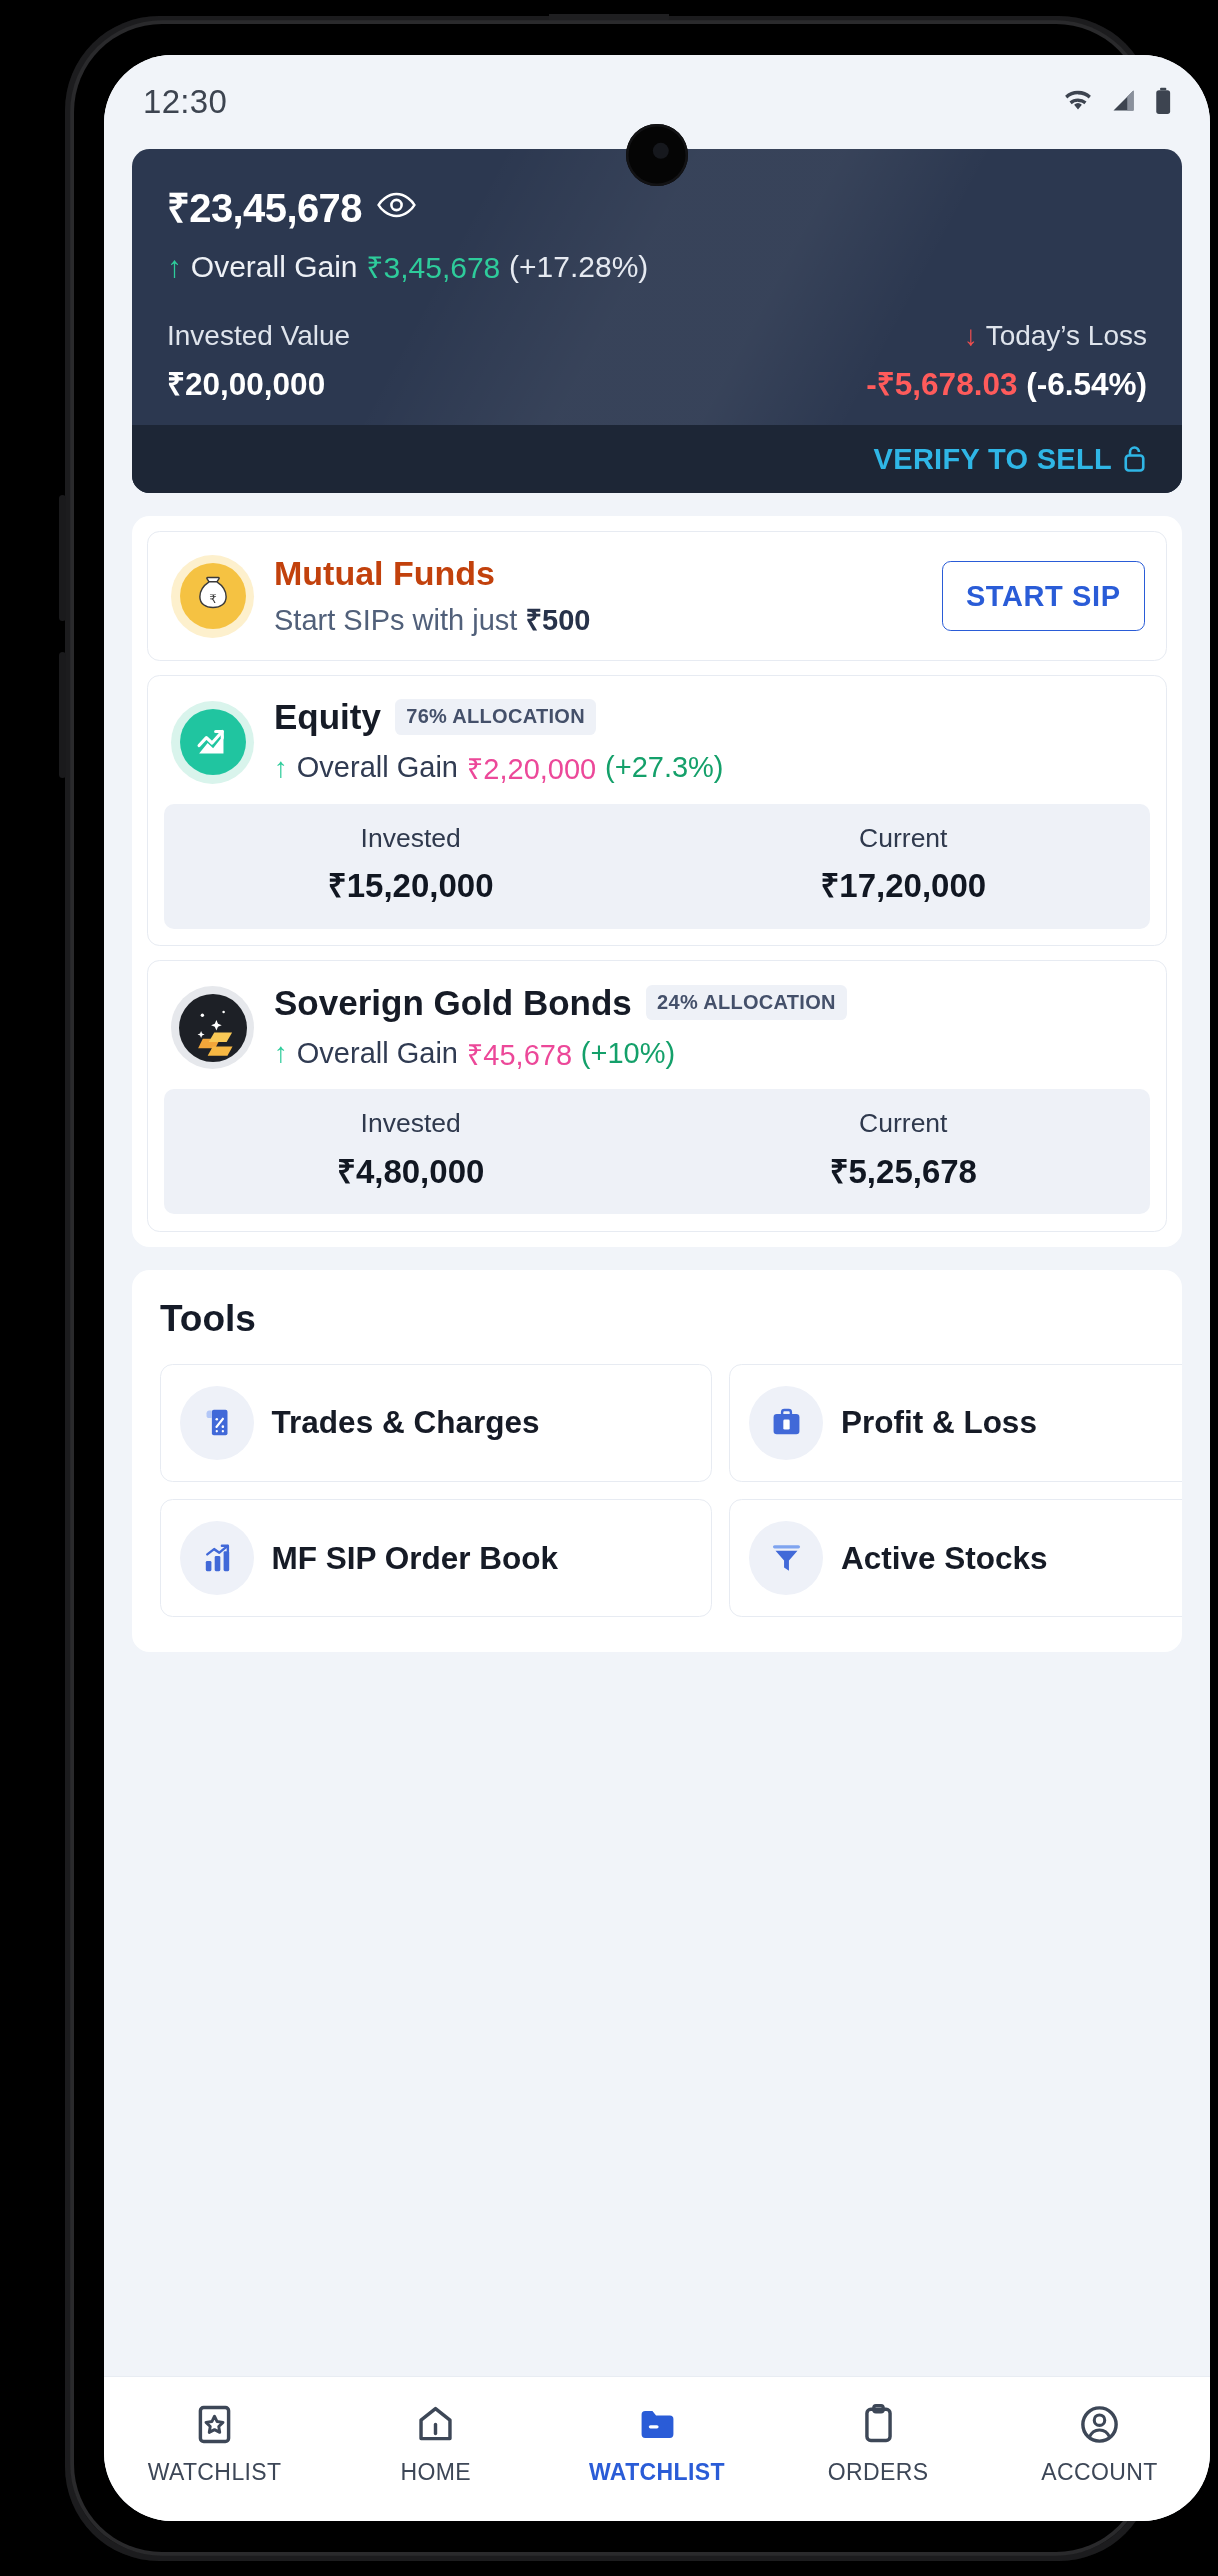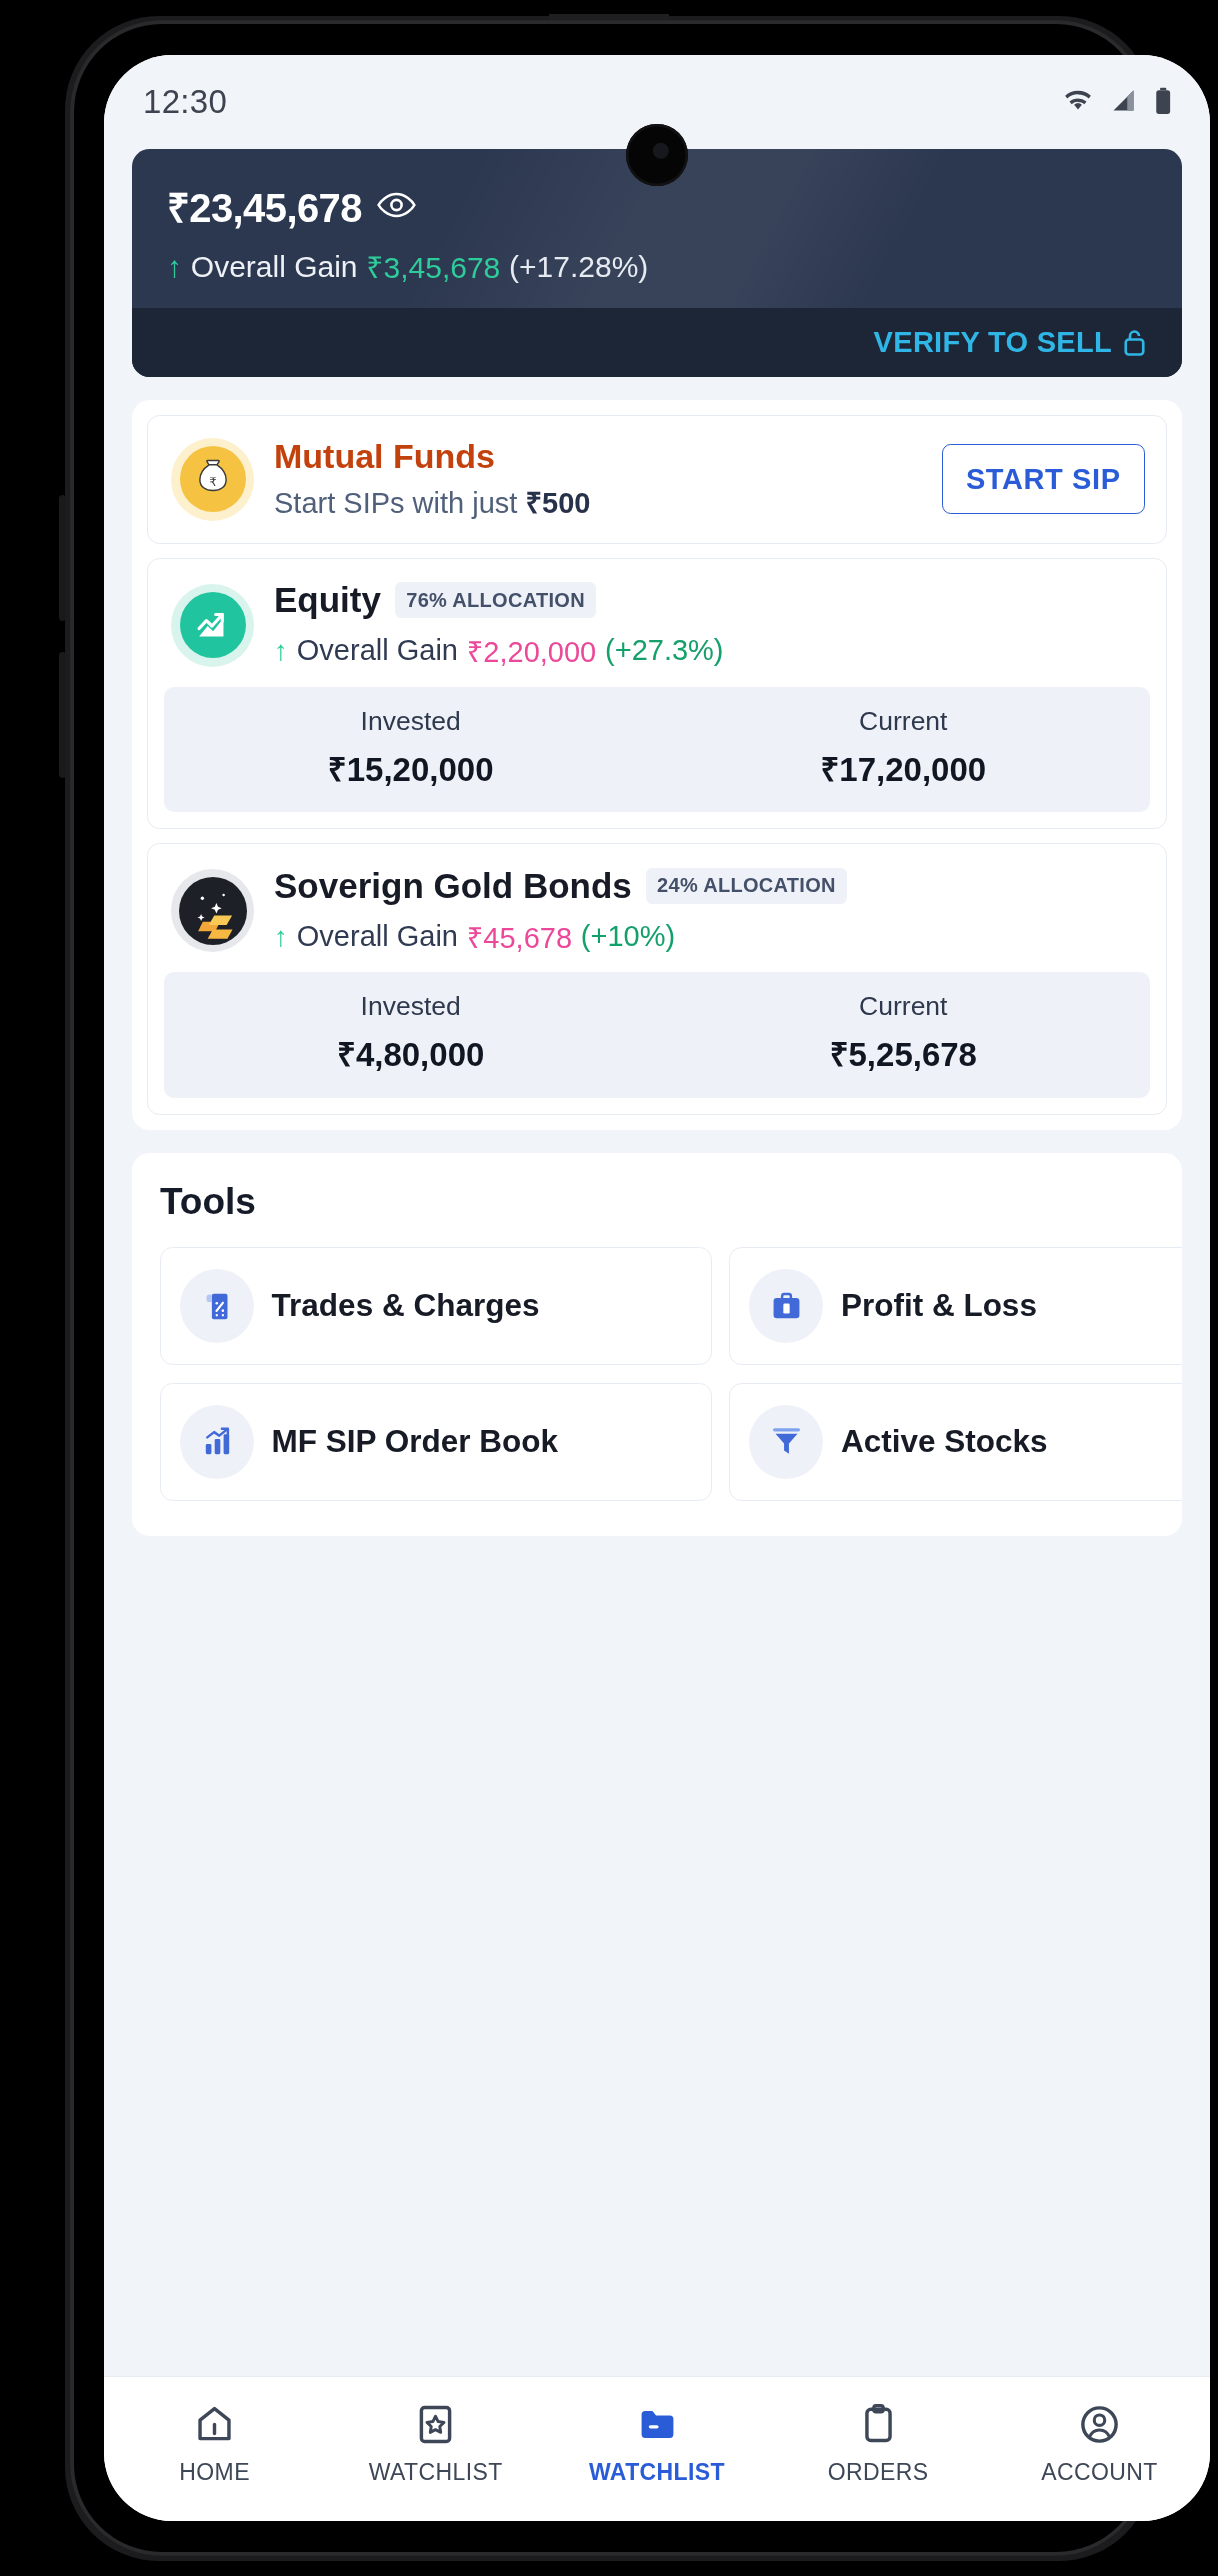--- a/index.html
+++ b/index.html
@@ -342,20 +342,36 @@
             </span>
           </div>
 
           <div id="overall-gain-row">
             <span class="arrow-up-green">↑</span>
             <span id="overall-gain-label">Overall Gain</span>
             <span id="overall-gain-amount">₹3,45,678</span>
             <span id="overall-gain-percent">(+17.28%)</span>
           </div>
 
+          <div id="summary-stats-row">
+            <div class="stat-block-left">
+              <div class="stat-label">Invested Value</div>
+              <div class="stat-value">₹20,00,000</div>
+            </div>
+            <div class="stat-block-right">
+              <div id="todays-loss-label-row">
+                <span class="arrow-down-red">↓</span>
+                <span class="stat-label">Today’s Loss</span>
+              </div>
+              <div class="stat-value">
+                <span id="todays-loss-value">-₹5,678.03</span>
+                <span id="todays-loss-percent">(-6.54%)</span>
+              </div>
+            </div>
+          </div>
         </div>
 
         <div id="verify-to-sell-bar">
           <span id="verify-to-sell-label">VERIFY TO SELL</span>
           <span>
             <svg width="25" height="30" viewBox="0 0 20 24">
               <rect x="3" y="10" width="14" height="12" rx="2.4" fill="none" stroke="#2fb6e6" stroke-width="2.1"></rect>
               <path d="M6.4 10V7.2a3.6 3.6 0 0 1 7.2 0" fill="none" stroke="#2fb6e6" stroke-width="2.1"></path>
             </svg>
           </span>
@@ -517,35 +533,35 @@
         </div>
       </div>
 
     </div>
 
     <div id="bottom-nav">
 
       <div class="nav-item">
         <span>
           <svg width="47" height="47" viewBox="0 0 26 26">
+            <rect x="5.2" y="3.6" width="15.6" height="18.8" rx="1.8" fill="none" stroke="#3d4757" stroke-width="1.9"></rect>
+            <path d="M13 8.4l1.45 2.95 3.25.47-2.35 2.29.55 3.24L13 15.82l-2.9 1.53.55-3.24-2.35-2.29 3.25-.47z" fill="none" stroke="#3d4757" stroke-width="1.6" stroke-linejoin="round"></path>
+          </svg>
+        </span>
+        <span class="nav-label">WATCHLIST</span>
+      </div>
+
+      <div class="nav-item">
+        <span>
+          <svg width="47" height="47" viewBox="0 0 26 26">
             <path d="M13 4.2l8 6.4v10.2H5V10.6z" fill="none" stroke="#3d4757" stroke-width="1.9" stroke-linejoin="round"></path>
             <path d="M13 13v5" stroke="#3d4757" stroke-width="1.9" stroke-linecap="round"></path>
           </svg>
         </span>
         <span class="nav-label">HOME</span>
-      </div>
-
-      <div class="nav-item">
-        <span>
-          <svg width="47" height="47" viewBox="0 0 26 26">
-            <rect x="5.2" y="3.6" width="15.6" height="18.8" rx="1.8" fill="none" stroke="#3d4757" stroke-width="1.9"></rect>
-            <path d="M13 8.4l1.45 2.95 3.25.47-2.35 2.29.55 3.24L13 15.82l-2.9 1.53.55-3.24-2.35-2.29 3.25-.47z" fill="none" stroke="#3d4757" stroke-width="1.6" stroke-linejoin="round"></path>
-          </svg>
-        </span>
-        <span class="nav-label">WATCHLIST</span>
       </div>
 
       <div class="nav-item active">
         <span>
           <svg width="47" height="47" viewBox="0 0 26 26">
             <path d="M4.2 7.6a2 2 0 0 1 2-2h4l2 2.4h7.6a2 2 0 0 1 2 2v8.4a2 2 0 0 1-2 2H6.2a2 2 0 0 1-2-2z" fill="#2a5cd7"></path>
             <rect x="8.2" y="13.4" width="5.4" height="1.8" rx="0.9" fill="#ffffff"></rect>
           </svg>
         </span>
         <span class="nav-label">WATCHLIST</span>

